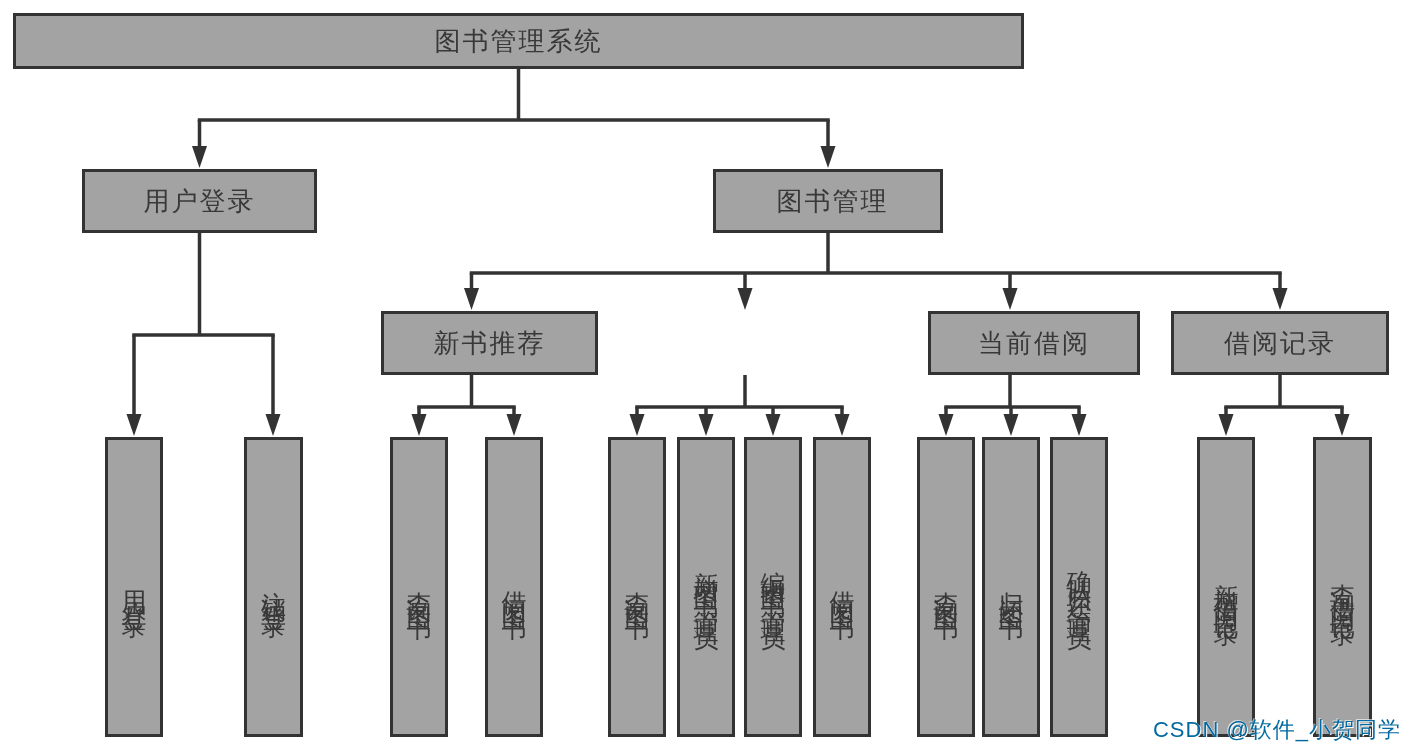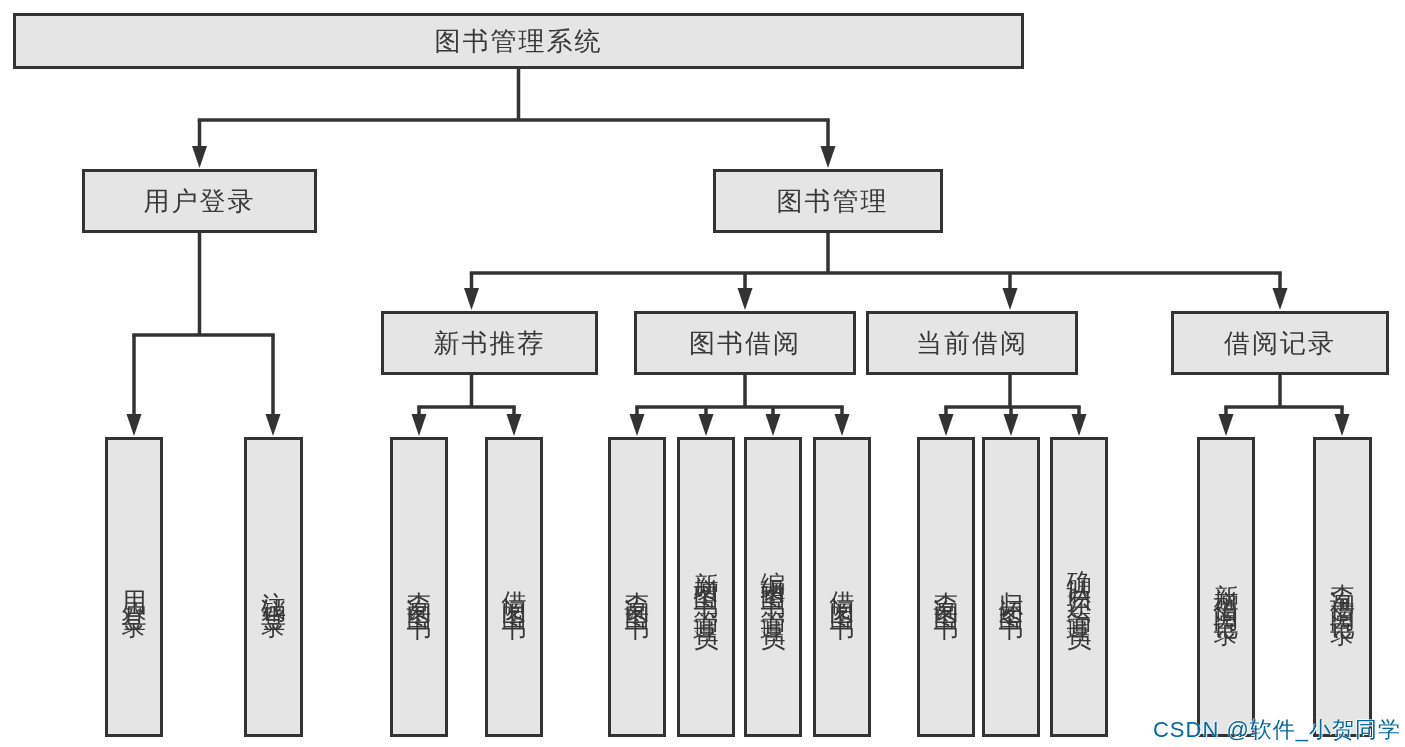--- a/index.html
+++ b/index.html
@@ -17,21 +17,21 @@
   }
   #connectors {
     position: absolute;
     left: 0;
     top: 0;
     z-index: 1;
   }
   .hbox, .vbox {
     position: absolute;
     box-sizing: border-box;
-    background: #e5e5e5;
+    background: #a3a3a3;
     border: 3px solid #333333;
     color: #383838;
     display: flex;
     align-items: center;
     justify-content: center;
     z-index: 2;
   }
   .hbox {
     font-size: 26px;
     letter-spacing: 2px;
@@ -115,22 +115,21 @@
       <line x1="1342" y1="407" x2="1342" y2="419" stroke="#333333" stroke-width="3.5"></line>
       <polygon points="1342,436 1334.5,414 1349.5,414" fill="#333333"></polygon>
     </svg>
 
   <div class="hbox" style="left:13px; top:13px; width:1011px; height:56px;">图书管理系统</div>
 
   <div class="hbox" style="left:82px; top:169px; width:235px; height:64px;">用户登录</div>
   <div class="hbox" style="left:713px; top:169px; width:230px; height:64px;padding-left:9px;">图书管理</div>
 
   <div class="hbox" style="left:363px; top:311px; width:217px; height:64px;margin-left:18px;">新书推荐</div>
-  <div class="hbox" style="left:634px; top:311px; width:222px; height:64px;">图书借阅</div>
-  <div class="hbox" style="left:866px; top:311px; width:212px; height:64px;">当前借阅</div>
+  <div class="hbox" style="left:928px; top:311px; width:212px; height:64px;">当前借阅</div>
   <div class="hbox" style="left:1171px; top:311px; width:218px; height:64px;">借阅记录</div>
 
   <div class="vbox" style="left:105px; top:437px; width:58px; height:300px;">用户登录</div>
   <div class="vbox" style="left:244px; top:437px; width:59px; height:300px;">注销登录</div>
 
   <div class="vbox" style="left:390px; top:437px; width:58px; height:300px;">查询图书</div>
   <div class="vbox" style="left:485px; top:437px; width:58px; height:300px;">借阅图书</div>
 
   <div class="vbox" style="left:608px; top:437px; width:58px; height:300px;">查询图书</div>
   <div class="vbox" style="left:677px; top:437px; width:58px; height:300px;">新增图书（管理员）</div>

